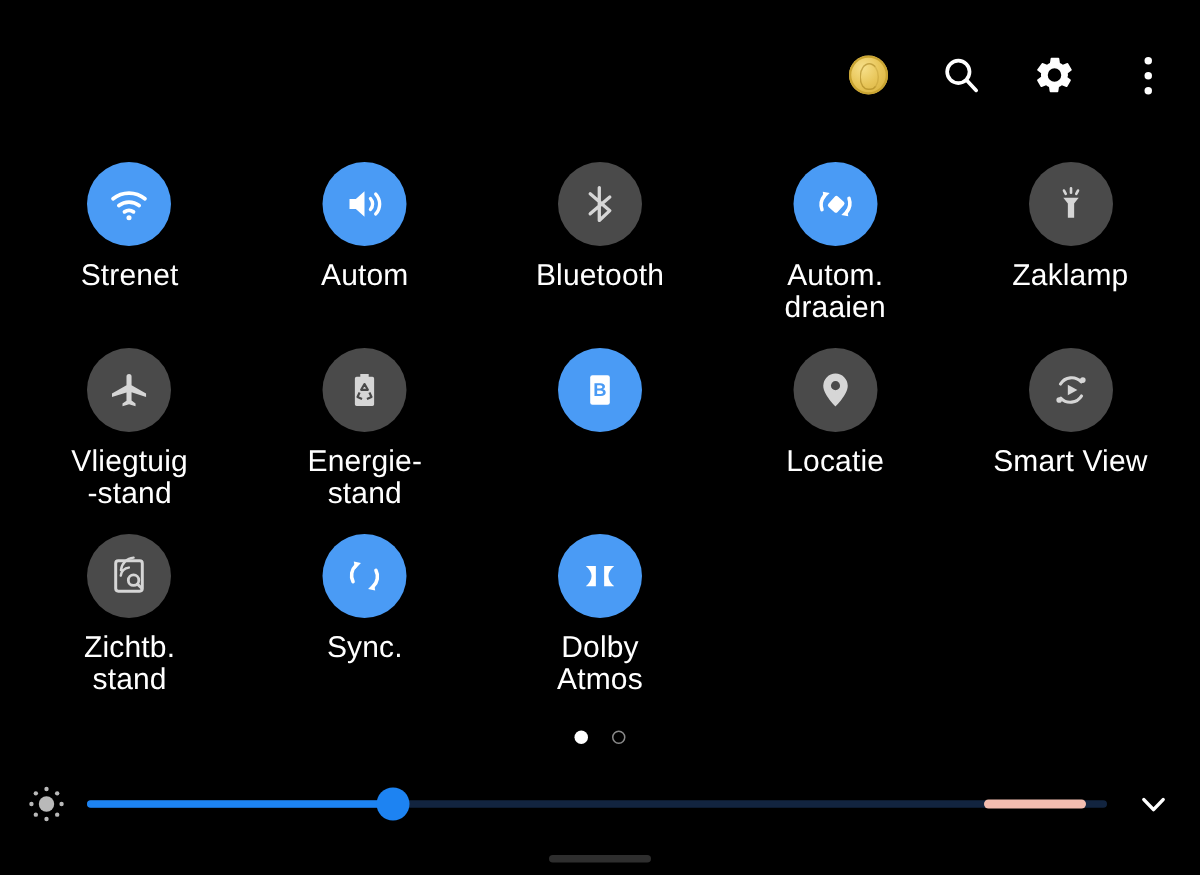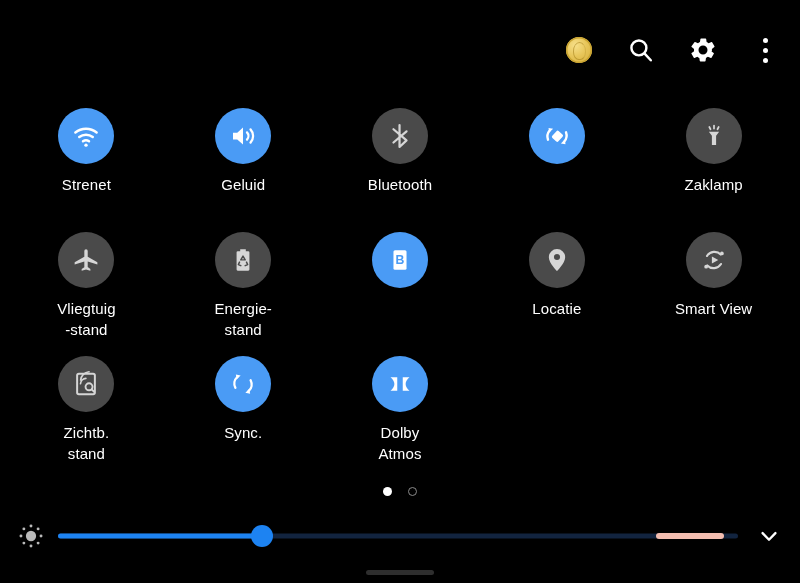--- a/index.html
+++ b/index.html
@@ -102,21 +102,21 @@
     display: flex;
     align-items: center;
     justify-content: center;
     flex: 0 0 auto;
   }
   .tile-circle.on  { background: #4a9bf5; }
   .tile-circle.off { background: #4a4a4a; }
   .tile-circle svg { display: block; }
   .tile-label {
     margin-top: 10px;
-    font-size: 15px;
+    font-size: 20px;
     line-height: 21px;
     text-align: center;
     color: #ffffff;
     letter-spacing: .1px;
     white-space: pre-line;
     max-width: 130px;
   }
 
   
   .pager {
@@ -278,21 +278,21 @@
     </div>
 
     <div class="tile">
       <div class="tile-circle on" style="background: rgb(74, 155, 245);">
         <svg width="30" height="30" viewBox="0 0 24 24">
           <path fill="#fff" d="M4 9.3h3.4L12 5.2v13.6L7.4 14.7H4z"></path>
           <path fill="none" stroke="#fff" stroke-width="1.8" stroke-linecap="round" d="M15.2 9.1a4.3 4.3 0 0 1 0 5.8"></path>
           <path fill="none" stroke="#fff" stroke-width="1.8" stroke-linecap="round" d="M18 6.7a7.8 7.8 0 0 1 0 10.6"></path>
         </svg>
       </div>
-      <div class="tile-label">Geluid</div>
+      <div class="tile-label">Autom</div>
     </div>
 
     <div class="tile">
       <div class="tile-circle off" style="background: rgb(74, 74, 74);">
         <svg width="28" height="28" viewBox="0 0 24 24">
           <path fill="none" stroke="#d6d6d6" stroke-width="1.9" stroke-linejoin="round" stroke-linecap="round" d="M11.6 2.6v18.8l6-5.6-11.2-9.6M6.4 17.6l11.2-9.6"></path>
         </svg>
       </div>
       <div class="tile-label">Bluetooth</div>
     </div>
@@ -300,20 +300,22 @@
     <div class="tile">
       <div class="tile-circle on" style="background: rgb(74, 155, 245);">
         <svg width="30" height="30" viewBox="0 0 24 24">
           <rect x="9.1" y="8.2" width="6.6" height="7.4" rx="1.2" fill="#fff" transform="rotate(42 12 12)"></rect>
           <path fill="none" stroke="#fff" stroke-width="1.9" stroke-linecap="round" d="M6.1 7.6a7.6 7.6 0 0 0-1.3 7.4"></path>
           <path fill="#fff" d="M8.9 6.1 5.2 5.5l.6 3.7z"></path>
           <path fill="none" stroke="#fff" stroke-width="1.9" stroke-linecap="round" d="M17.9 16.4a7.6 7.6 0 0 0 1.3-7.4"></path>
           <path fill="#fff" d="M15.1 17.9l3.7.6-.6-3.7z"></path>
         </svg>
       </div>
+      <div class="tile-label">Autom.
+draaien</div>
     </div>
 
     <div class="tile">
       <div class="tile-circle off" style="background: rgb(74, 74, 74);">
         <svg width="28" height="28" viewBox="0 0 24 24">
           <path fill="#d6d6d6" d="M7.6 8.4h8.8l-2.6 3.3v8.1h-3.6v-8.1z"></path>
           <g stroke="#d6d6d6" stroke-width="1.5" stroke-linecap="round">
             <line x1="12" y1="3.1" x2="12" y2="5.6"></line>
             <line x1="8" y1="4.3" x2="9" y2="6.2"></line>
             <line x1="16" y1="4.3" x2="15" y2="6.2"></line>

